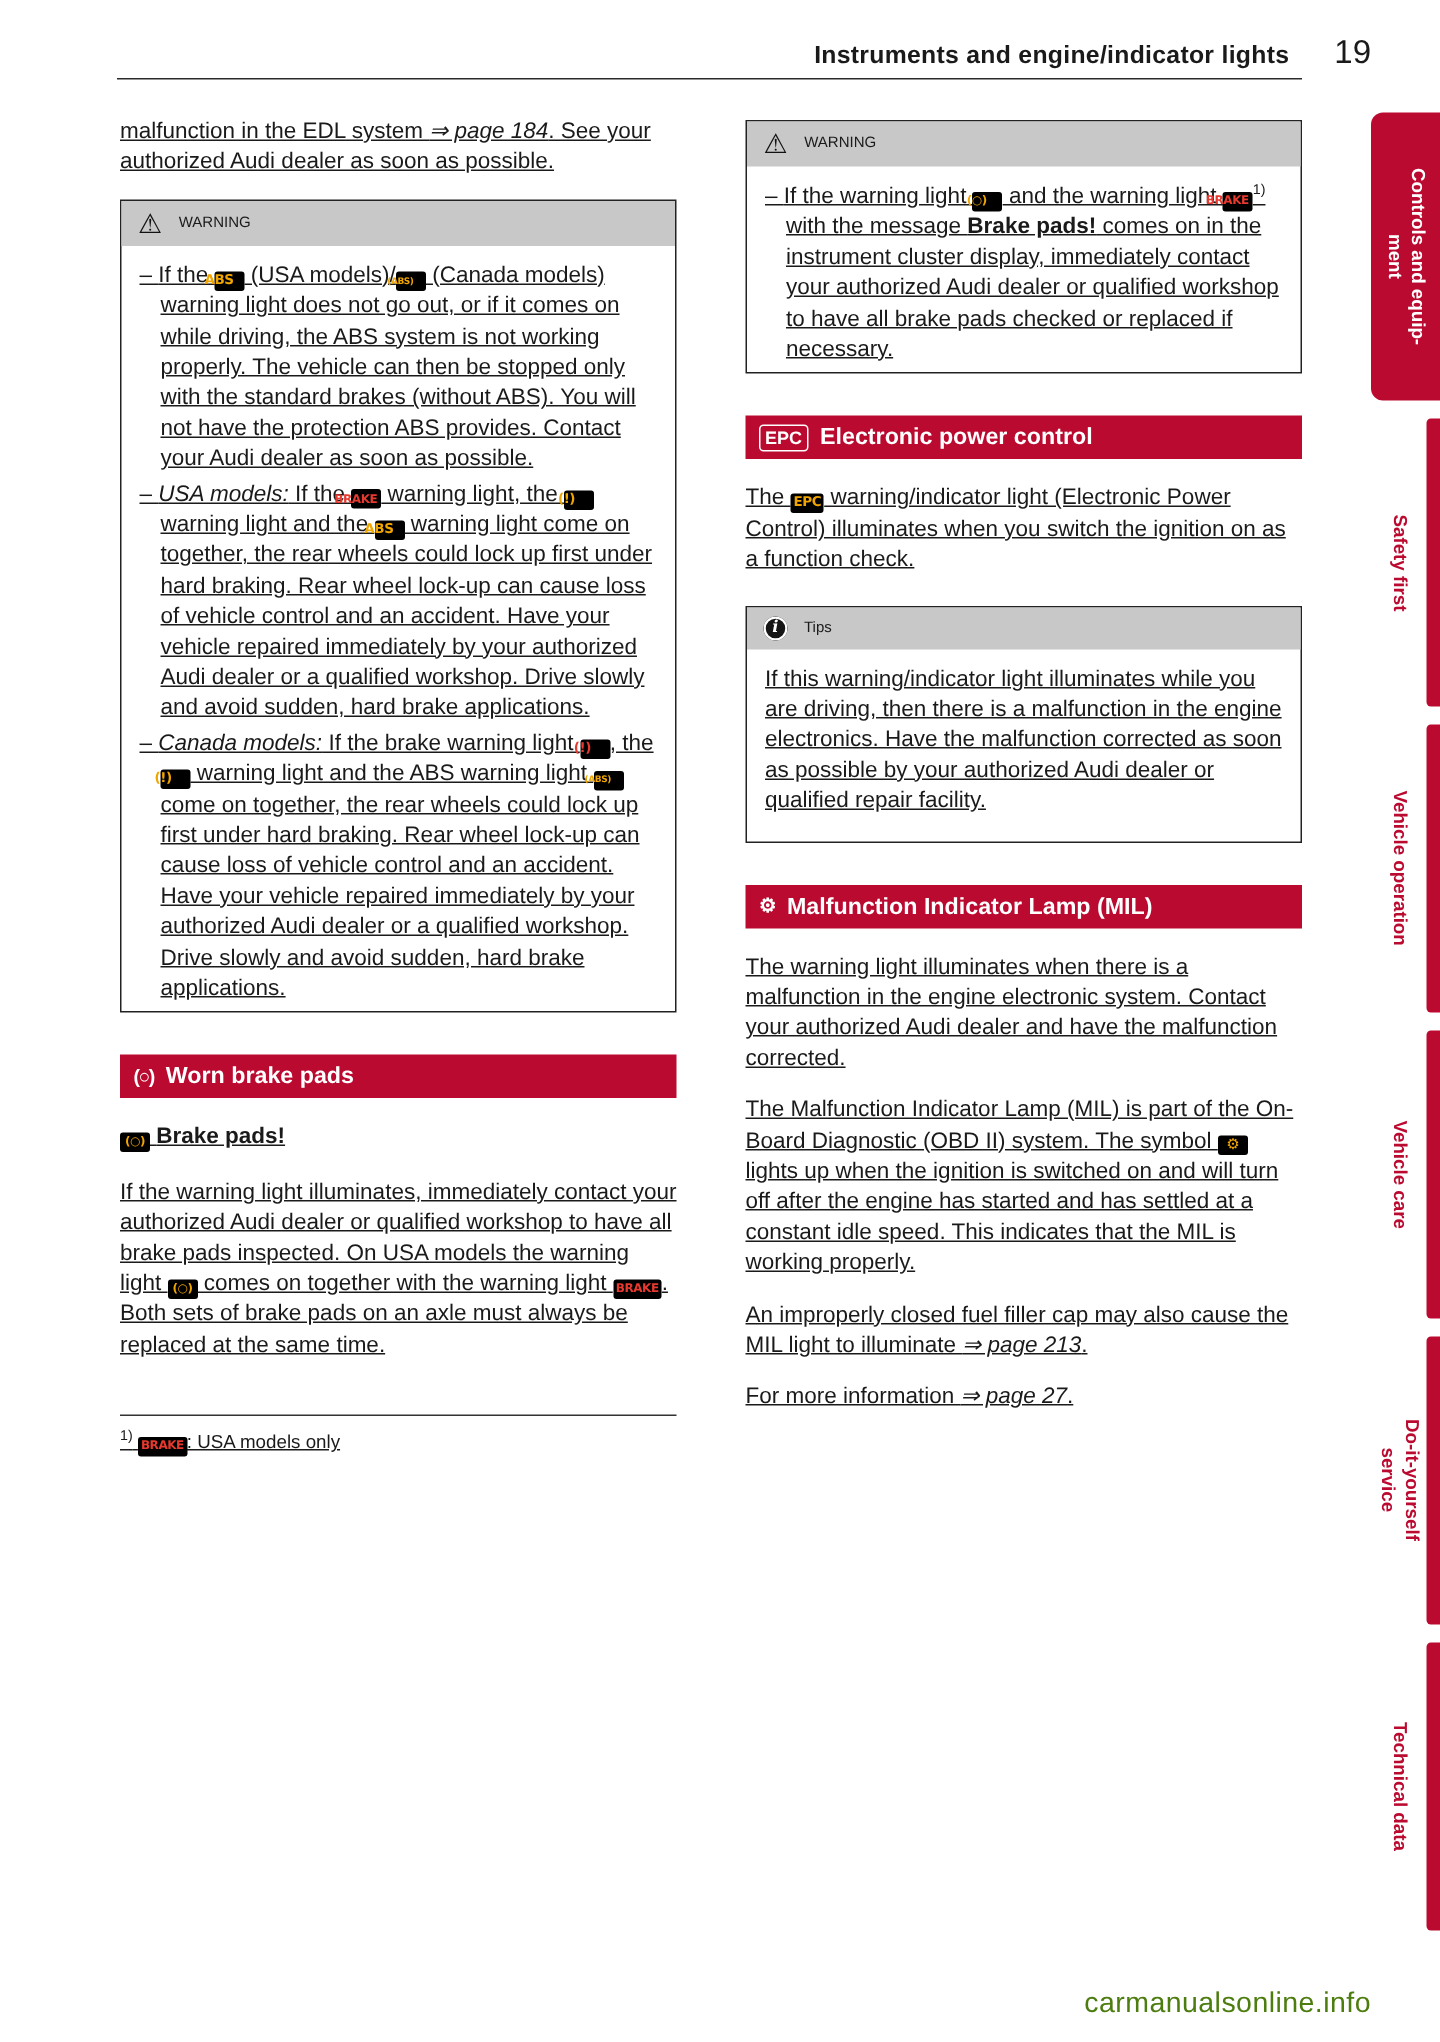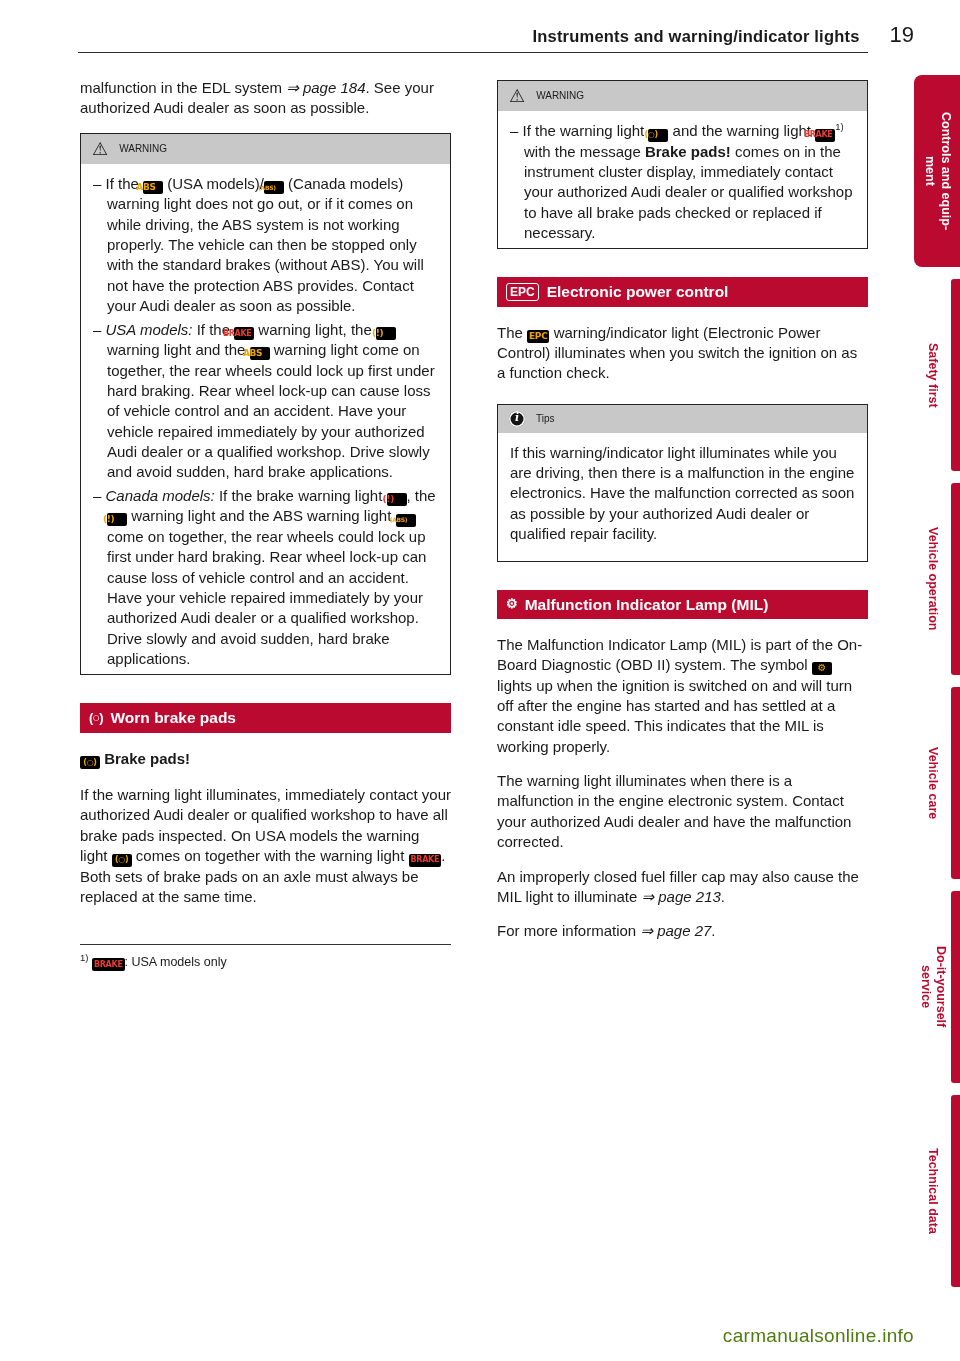--- a/index.html
+++ b/index.html
@@ -13,21 +13,21 @@
 
   
   .header{position:absolute;top:22px;left:80px;right:46px;display:flex;justify-content:flex-end;align-items:baseline;gap:30px;}
   .title{font-weight:bold;font-size:16.5px;letter-spacing:.2px;}
   .pagenum{font-weight:normal;font-size:22px;}
   .hrule{position:absolute;top:52px;left:78px;width:790px;border-top:1.5px solid #2b2b2b;}
 
   
   .columns{position:absolute;top:78px;left:80px;width:788px;display:flex;gap:46px;}
   .col{width:371px;font-size:15px;line-height:1.36;}
-  p{margin:0 0 14px;}
+  p{margin:0 0 14px;text-decoration:underline;}
 
   
   .ibadge{
     display:inline-flex;align-items:center;justify-content:center;
     min-width:16px;height:13px;border-radius:2px;padding:0 2px;
     font-weight:bold;line-height:1;vertical-align:-1px;letter-spacing:-.3px;
     font-family:"DejaVu Sans",sans-serif;
   }
 
   
@@ -67,21 +67,21 @@
   }
   .tab.active{background:#bb0a30;border-radius:8px 0 0 8px;}
   .tab.active .lbl{color:#fff;padding-right:0;}
 
   .watermark{position:absolute;right:46px;bottom:14px;font-size:19px;color:#4d7c0f;letter-spacing:.3px;}
 </style>
 </head>
 <body>
 
 <header class="header">
-  <span class="title">Instruments and warning/indicator lights</span>
+  <span class="title">Instruments and engine/indicator lights</span>
   <span class="pagenum">19</span>
 </header>
 <div class="hrule"></div>
 
 <main class="columns">
 
   <section class="col">
     <p>malfunction in the EDL system <span class="it">⇒ page 184</span>. See your authorized Audi dealer as soon as possible.</p>
 
     <div class="box">
@@ -135,22 +135,22 @@
       <div class="boxbody">
         <p>If this warning/indicator light illuminates while you are driving, then there is a malfunction in the engine electronics. Have the malfunction corrected as soon as possible by your authorized Audi dealer or qualified repair facility.</p>
       </div>
     </div>
 
     <div class="secbar">
       <span class="secicon">⚙</span>
       <span>Malfunction Indicator Lamp (MIL)</span>
     </div>
 
+    <p>The warning light illuminates when there is a malfunction in the engine electronic system. Contact your authorized Audi dealer and have the malfunction corrected.</p>
     <p>The Malfunction Indicator Lamp (MIL) is part of the On-Board Diagnostic (OBD II) system. The symbol <span class="ibadge" style="color: rgb(240, 165, 0); background: rgb(0, 0, 0); font-size: 10px;">⚙</span> lights up when the ignition is switched on and will turn off after the engine has started and has settled at a constant idle speed. This indicates that the MIL is working properly.</p>
-    <p>The warning light illuminates when there is a malfunction in the engine electronic system. Contact your authorized Audi dealer and have the malfunction corrected.</p>
     <p>An improperly closed fuel filler cap may also cause the MIL light to illuminate <span class="it">⇒ page 213</span>.</p>
     <p>For more information <span class="it">⇒ page 27</span>.</p>
   </section>
 </main>
 
 <nav class="sidebar">
   <div class="tab active">
     <span class="lbl">Controls and equip-
 ment</span>
   </div>

